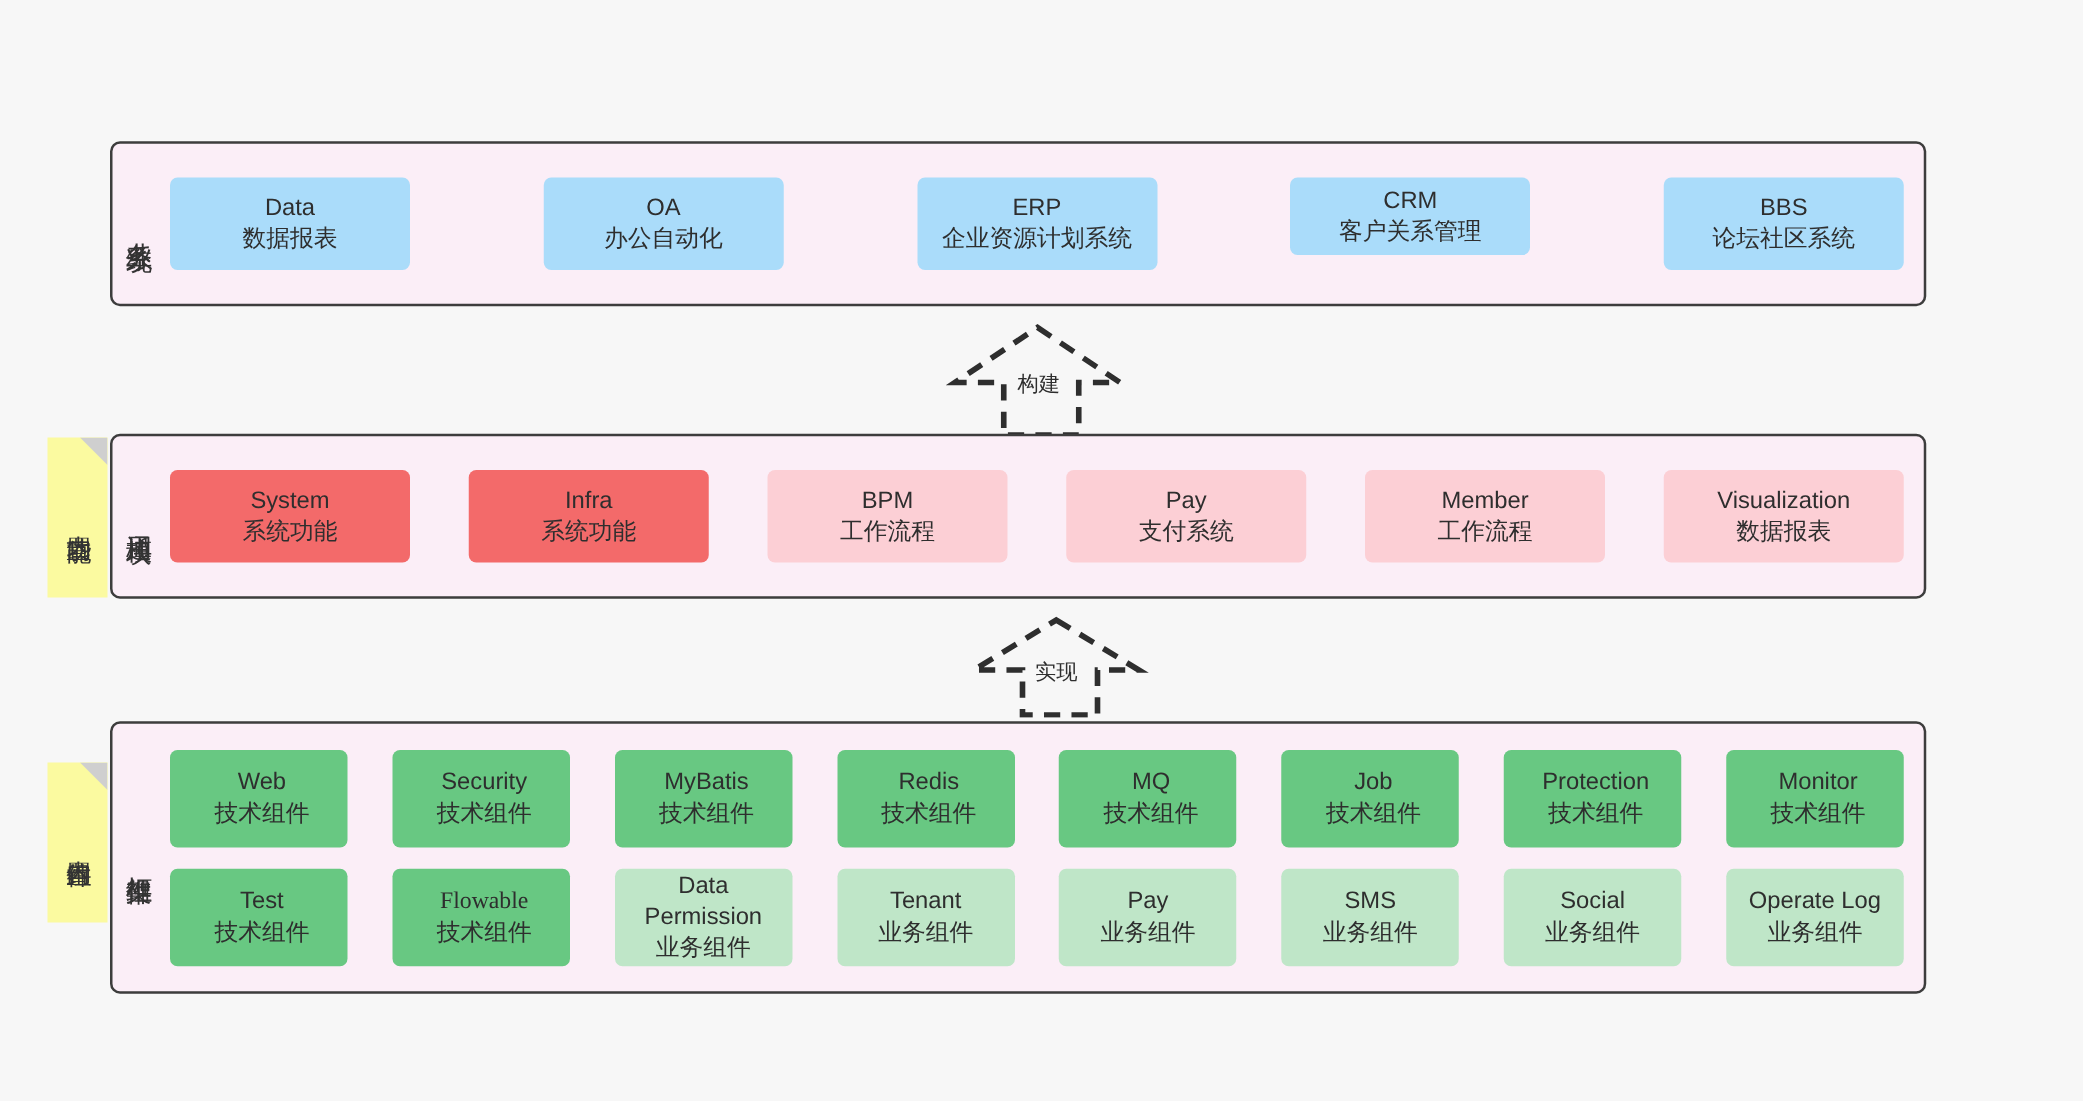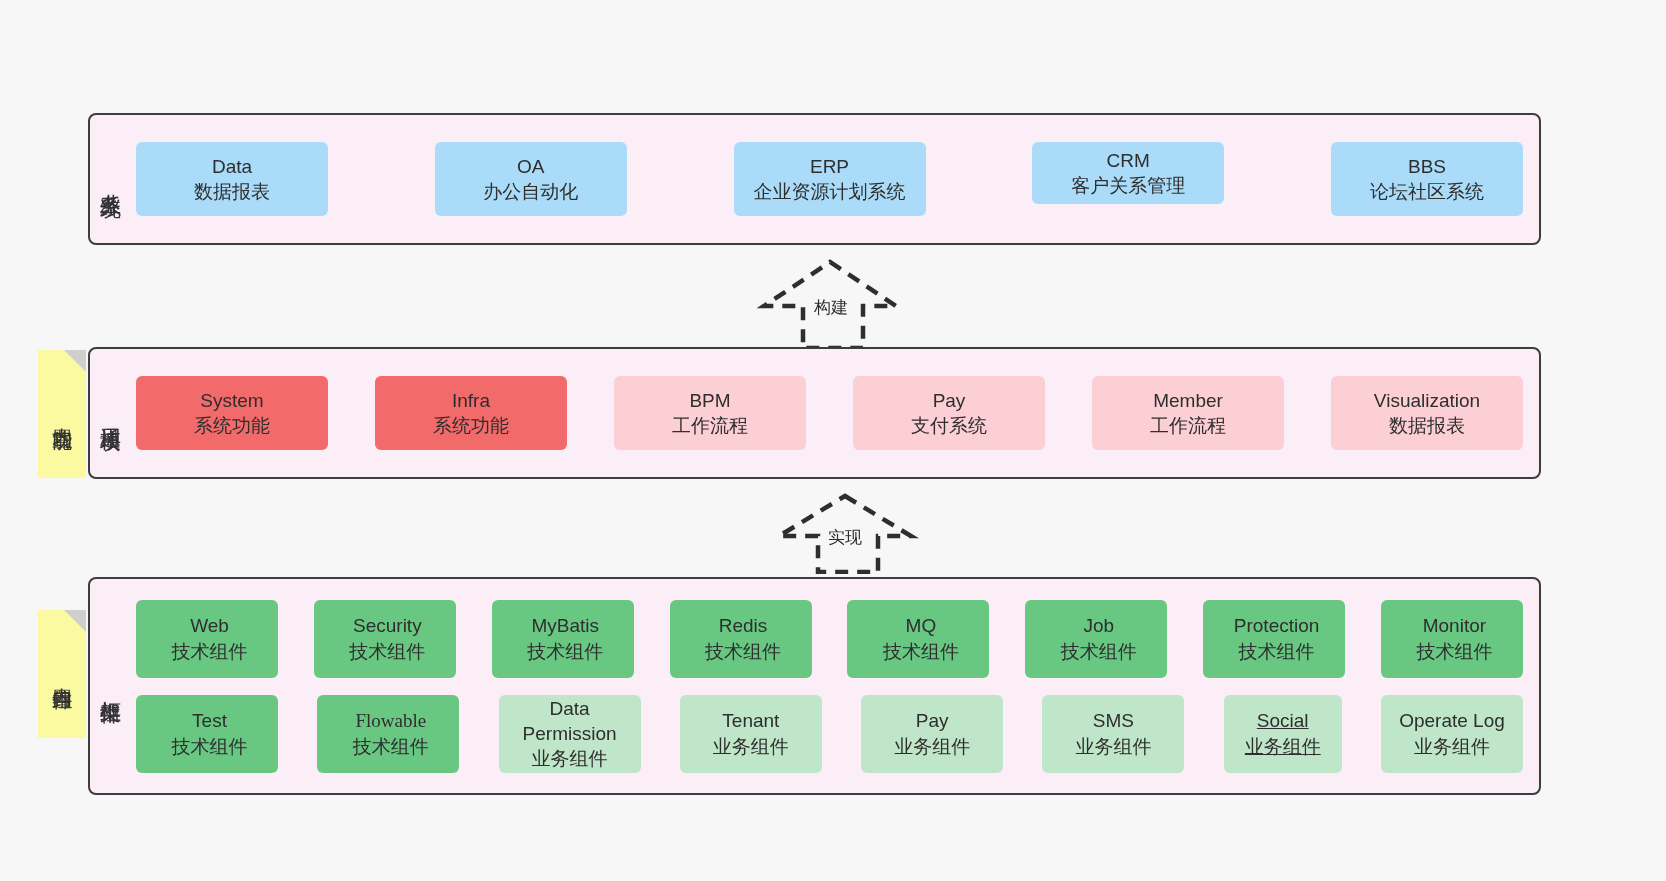--- a/index.html
+++ b/index.html
@@ -260,21 +260,21 @@
           <span class="nsub">业务组件</span>
         </div>
         <div class="node lightgreen" style="width:142px;height:78px;">
           <span class="ntitle">Pay</span>
           <span class="nsub">业务组件</span>
         </div>
         <div class="node lightgreen" style="width:142px;height:78px;">
           <span class="ntitle">SMS</span>
           <span class="nsub">业务组件</span>
         </div>
-        <div class="node lightgreen" style="width:118px;height:78px;text-decoration:underline;">
+        <div class="node lightgreen" style="width:142px;height:78px;">
           <span class="ntitle">Social</span>
           <span class="nsub">业务组件</span>
         </div>
         <div class="node lightgreen" style="width:142px;height:78px;">
           <span class="ntitle">Operate Log</span>
           <span class="nsub">业务组件</span>
         </div>
       </div>
 
     </div>

